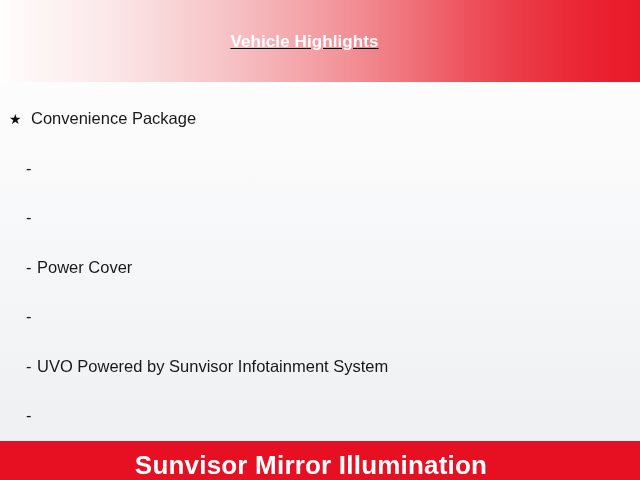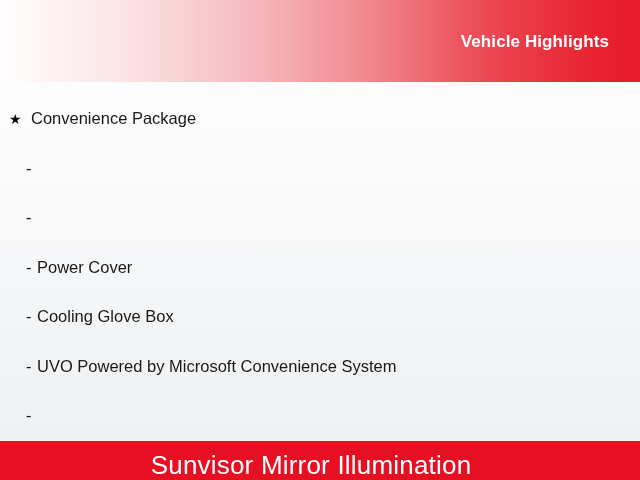--- a/index.html
+++ b/index.html
@@ -37,21 +37,22 @@
         #f4a8ad 46%,
         #f28f95 55%,
         #ef727a 64%,
         #ed5560 72%,
         #eb3e4a 80%,
         #ea2c39 88%,
         #e91f2e 95%,
         #e81a29 100%);
     display: flex;
     align-items: center;
-    justify-content: flex-end;
+    justify-content: center;
+    text-decoration: underline;
   }
   .header-title {
     color: #ffffff;
     font-size: 17px;
     font-weight: bold;
     letter-spacing: 0.1px;
     padding-right: 31px;
     margin-top: 1px;
     white-space: nowrap;
   }
@@ -104,21 +105,21 @@
     flex: 0 0 50px;
     height: 50px;
     background: #e70f22;
     display: flex;
     align-items: center;
     justify-content: center;
   }
   .footer-title {
     color: #ffffff;
     font-size: 26px;
-    font-weight: normal;
+    font-weight: bold;
     letter-spacing: 0.2px;
     white-space: nowrap;
     padding-right: 18px;
   }
 </style>
 </head>
 <body>
 
 <div class="slide">
 
@@ -142,26 +143,25 @@
         <span class="bullet-dash">-</span>
       </li>
 
       <li class="hl-row level-1">
         <span class="bullet-dash">-</span>
         <span class="hl-label">Power Cover</span>
       </li>
 
       <li class="hl-row level-1">
         <span class="bullet-dash">-</span>
-        <span class="hl-label">Cooling Glove Box</span>
       </li>
 
       <li class="hl-row level-1">
         <span class="bullet-dash">-</span>
-        <span class="hl-label">UVO Powered by Microsoft Convenience System</span>
+        <span class="hl-label">UVO Powered by Sunvisor Infotainment System</span>
       </li>
 
       <li class="hl-row level-1">
         <span class="bullet-dash">-</span>
       </li>
 
     </ul>
   </div>
 
   <div class="footer">

